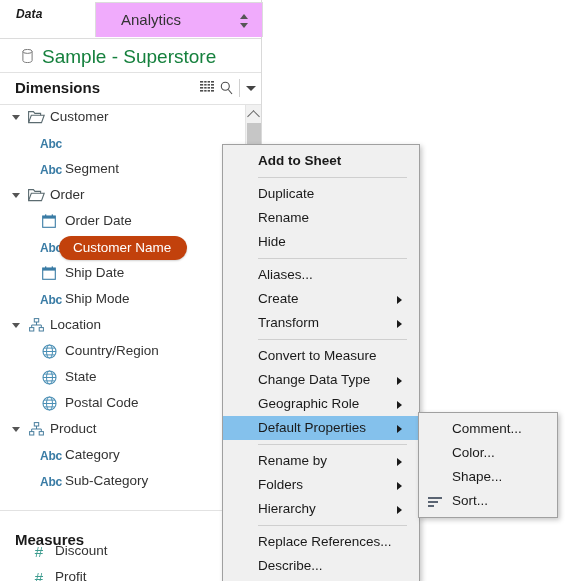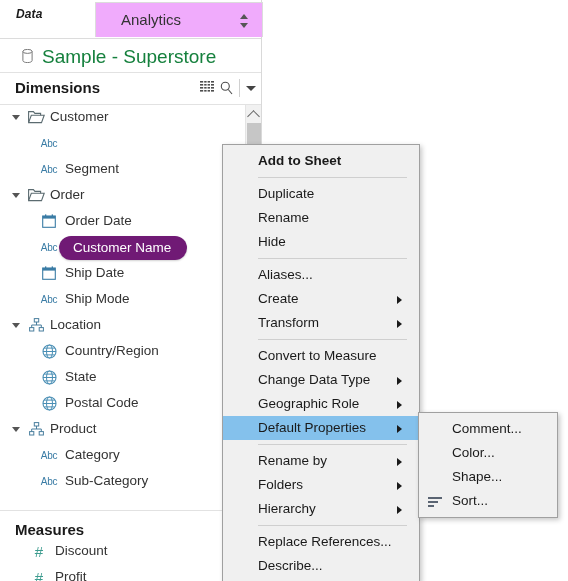--- a/index.html
+++ b/index.html
@@ -167,41 +167,41 @@
     color: #333333;
   }
   
   .node.lvl1 .ico { left: 27px; }
   .node.lvl1 .txt { left: 50px; }
   
   .node.lvl2 .ico { left: 40px; }
   .node.lvl2 .txt { left: 65px; }
 
   .abc {
-    font-size: 10px;
-    font-weight: normal;
+    font-size: 12px;
+    font-weight: bold;
     color: #3a7ca5;
     letter-spacing: -0.2px;
     line-height: 16px;
     display: block;
   }
   .hashm {
     font-size: 15px;
     color: #3e9c8f;
     line-height: 15px;
     display: block;
   }
 
   
   #pill-customer-name {
     position: absolute;
     left: 59px; top: 131px;
     height: 24px;
     padding: 0 16px 0 14px;
-    background: #701a75;
+    background: #c2410c;
     border-radius: 12px;
     line-height: 24px;
     font-size: 13.5px;
     color: #ffffff;
     box-shadow: 0 1px 2px rgba(0,0,0,0.18);
     z-index: 3;
   }
 
   
   #tree-scrollbar {
@@ -236,21 +236,21 @@
     background: #c6c6c6;
   }
 
   
   #measures-header {
     position: relative;
     height: 28px;
   }
   #measures-header .title {
     position: absolute;
-    left: 15px; top: 10px;
+    left: 15px; top: 20px;
     font-size: 15px;
     font-weight: bold;
     color: #1a1a1a;
   }
   #measures-list { position: relative; }
 
   
   #context-menu {
     position: absolute;
     left: 222px; top: 144px;

